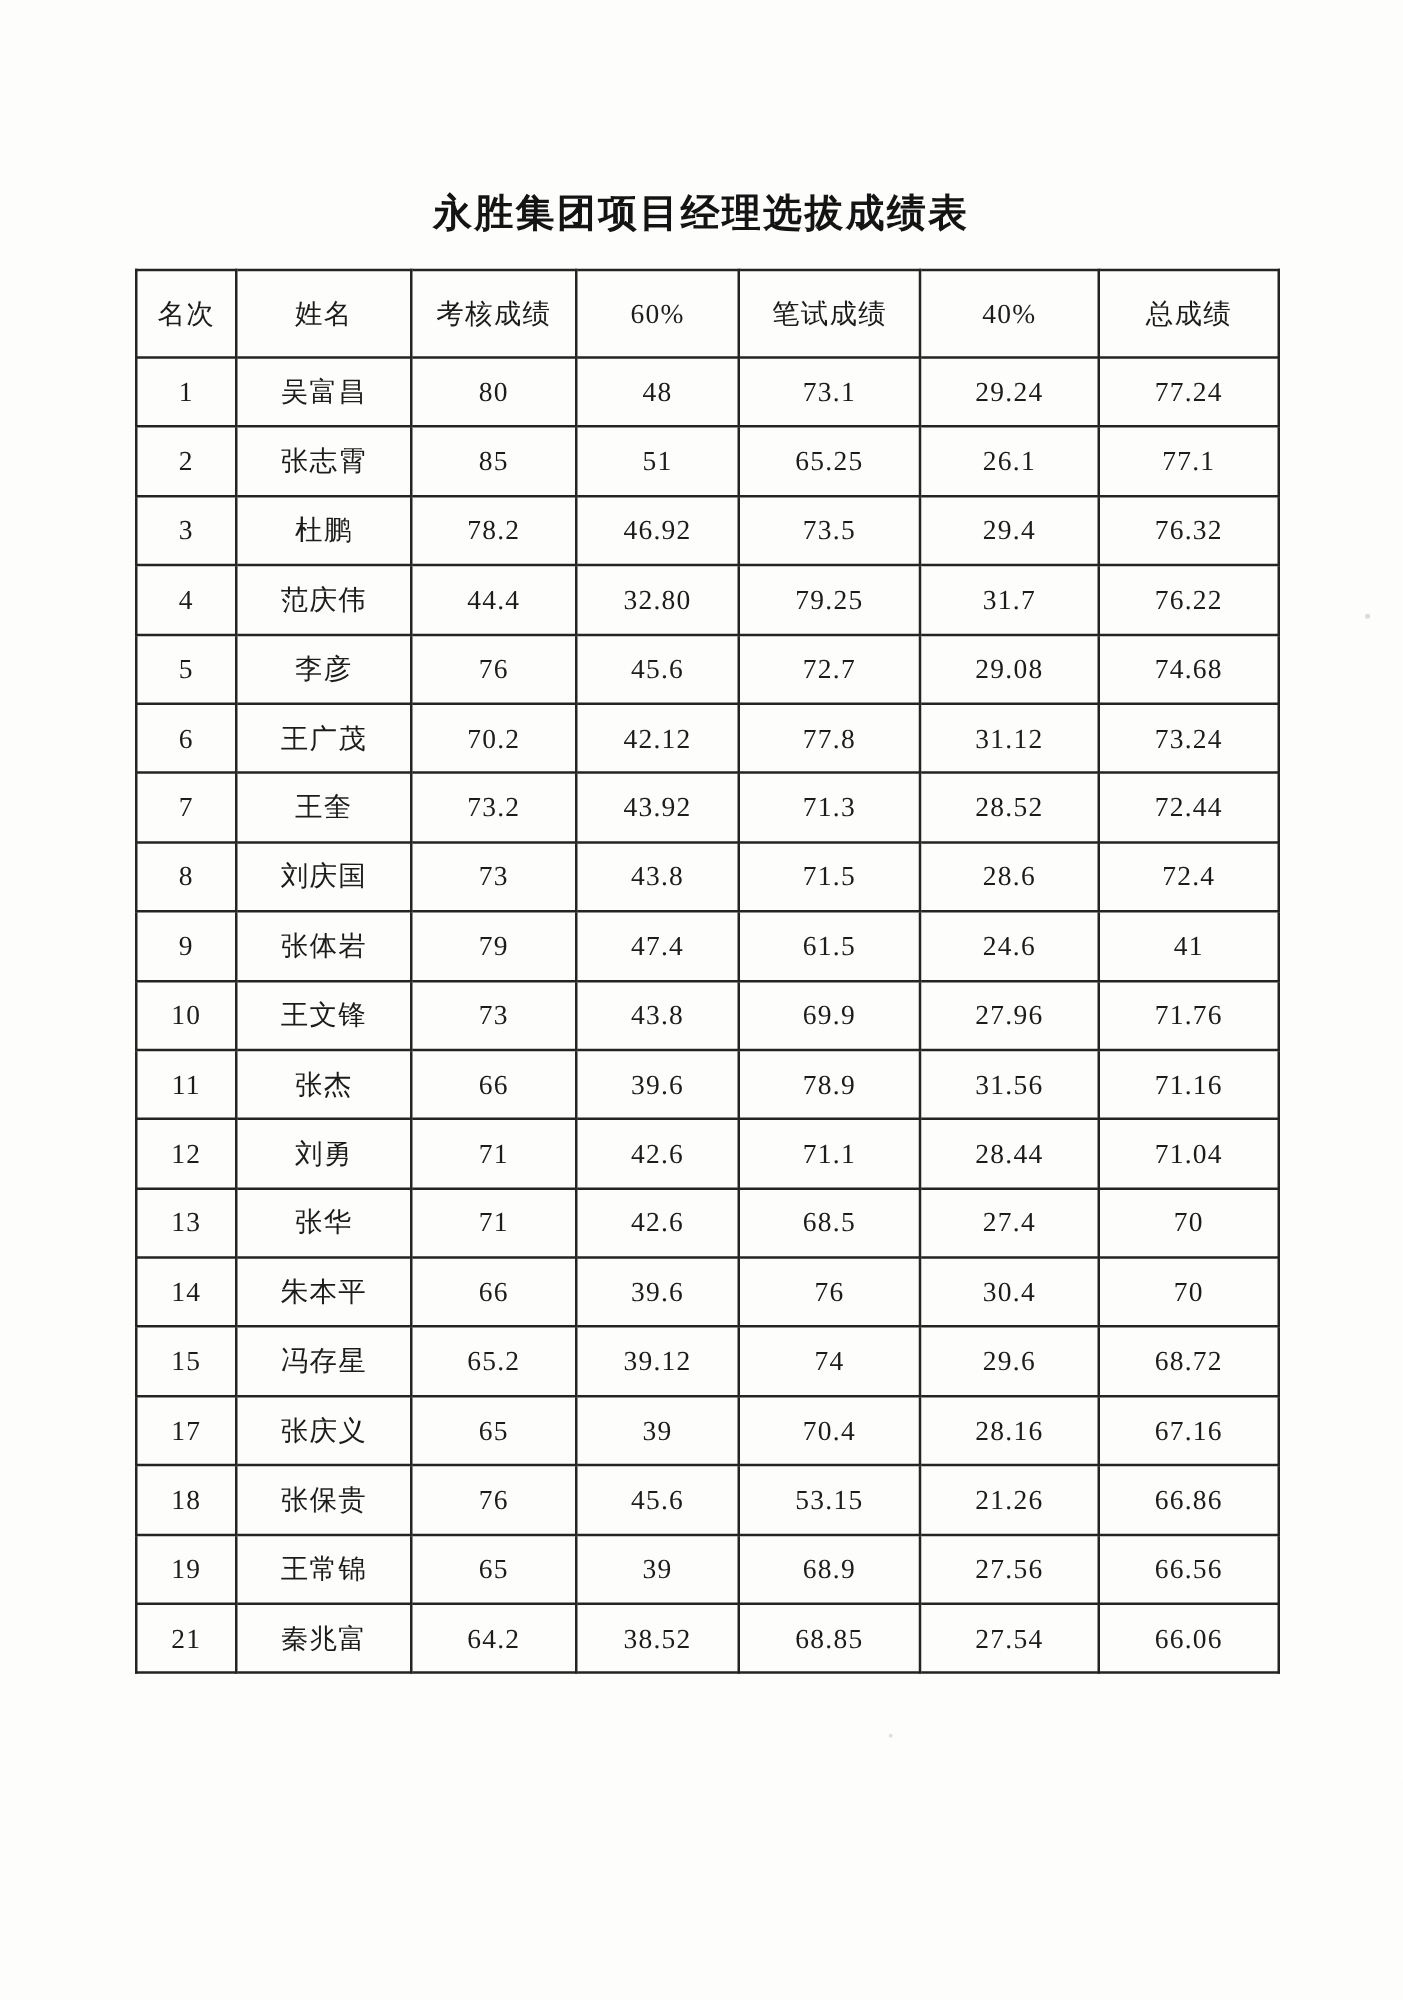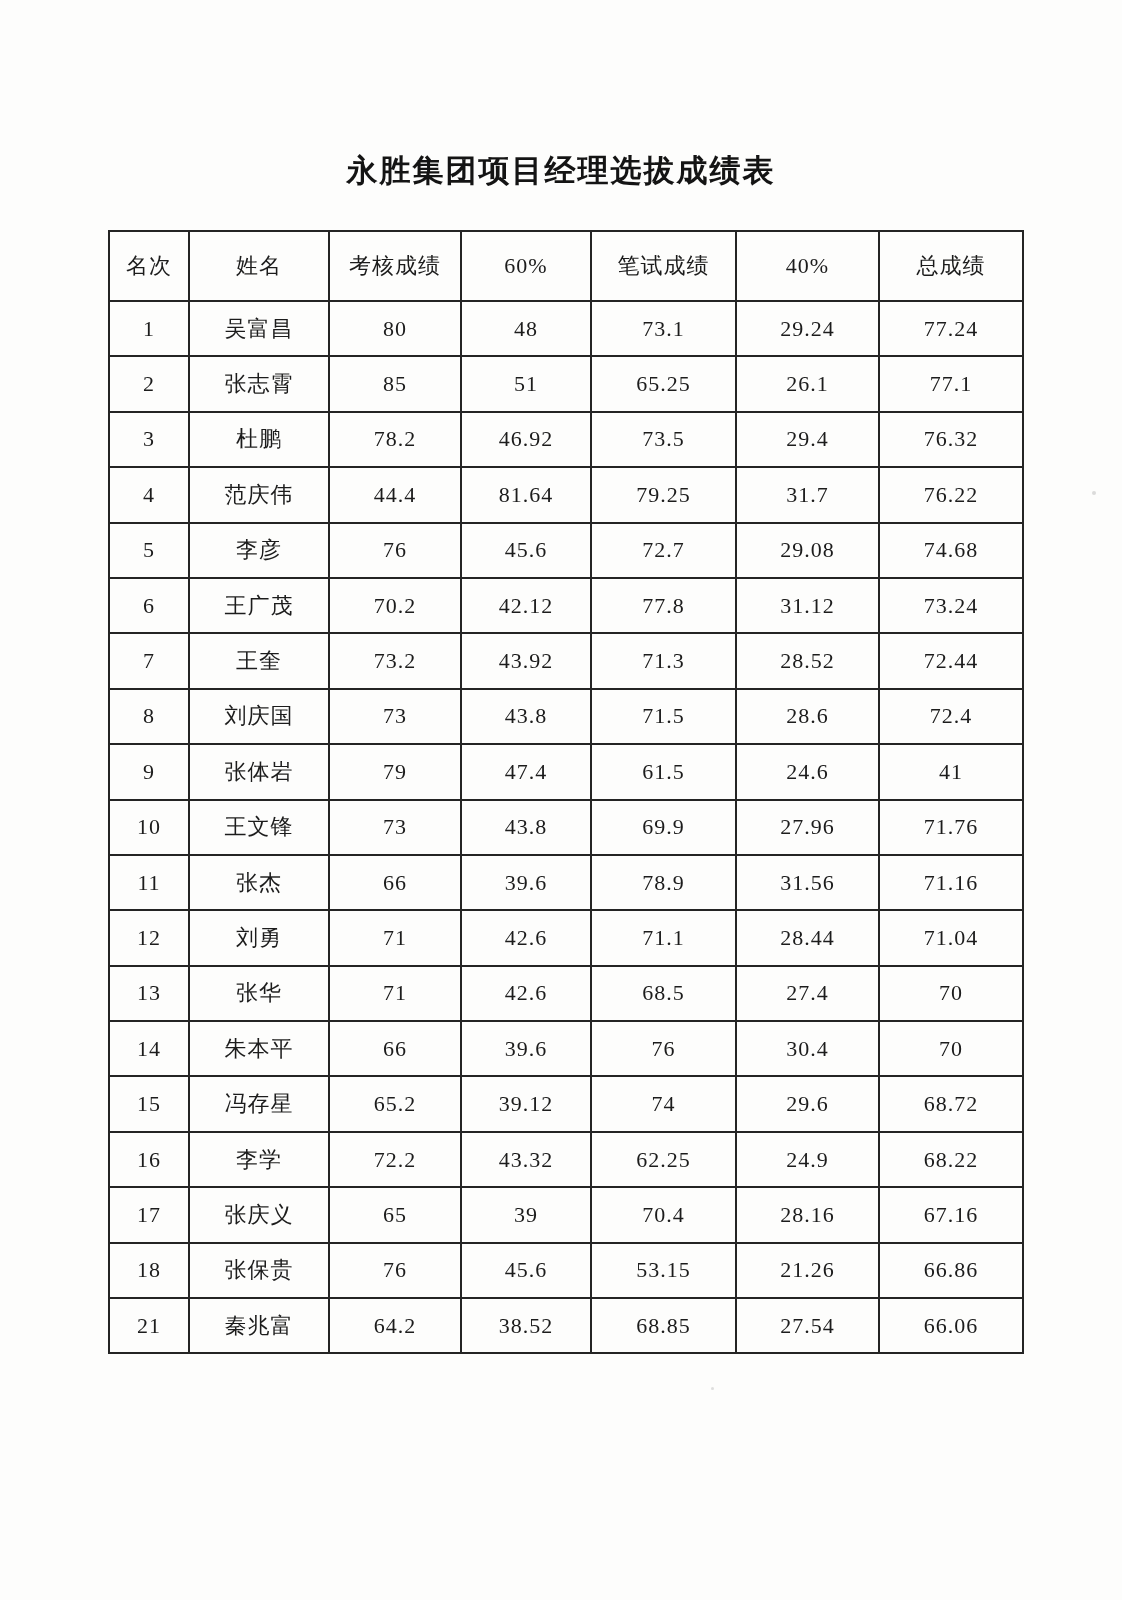--- a/index.html
+++ b/index.html
@@ -24,21 +24,21 @@
     text-align: center;
     font-size: 31px;
     font-weight: 700;
     letter-spacing: 2px;
     color: #141414;
     font-family: Liberation Mono, monospace;
   }
   table.score-table {
     position: absolute;
     left: 108px;
-    top: 230px;
+    top: 215px;
     width: 914px;
     border-collapse: collapse;
     table-layout: fixed;
     padding-left: 48px;
   }
   table.score-table th,
   table.score-table td {
     border: 2px solid #242424;
     text-align: center;
     vertical-align: middle;
@@ -117,21 +117,21 @@
         <td>78.2</td>
         <td>46.92</td>
         <td>73.5</td>
         <td>29.4</td>
         <td>76.32</td>
       </tr>
       <tr>
         <td>4</td>
         <td>范庆伟</td>
         <td>44.4</td>
-        <td>81.64</td>
+        <td>32.80</td>
         <td>79.25</td>
         <td>31.7</td>
         <td>76.22</td>
       </tr>
       <tr>
         <td>5</td>
         <td>李彦</td>
         <td>76</td>
         <td>45.6</td>
         <td>72.7</td>
@@ -222,47 +222,47 @@
       <tr>
         <td>15</td>
         <td>冯存星</td>
         <td>65.2</td>
         <td>39.12</td>
         <td>74</td>
         <td>29.6</td>
         <td>68.72</td>
       </tr>
       <tr>
-        <td>16</td>
-        <td>李学</td>
-        <td>72.2</td>
-        <td>43.32</td>
-        <td>62.25</td>
-        <td>24.9</td>
-        <td>68.22</td>
-      </tr>
-      <tr>
         <td>17</td>
         <td>张庆义</td>
         <td>65</td>
         <td>39</td>
         <td>70.4</td>
         <td>28.16</td>
         <td>67.16</td>
       </tr>
       <tr>
         <td>18</td>
         <td>张保贵</td>
         <td>76</td>
         <td>45.6</td>
         <td>53.15</td>
         <td>21.26</td>
         <td>66.86</td>
       </tr>
       <tr>
+        <td>19</td>
+        <td>王常锦</td>
+        <td>65</td>
+        <td>39</td>
+        <td>68.9</td>
+        <td>27.56</td>
+        <td>66.56</td>
+      </tr>
+      <tr>
         <td>21</td>
         <td>秦兆富</td>
         <td>64.2</td>
         <td>38.52</td>
         <td>68.85</td>
         <td>27.54</td>
         <td>66.06</td>
       </tr>
     </tbody>
 </table>

